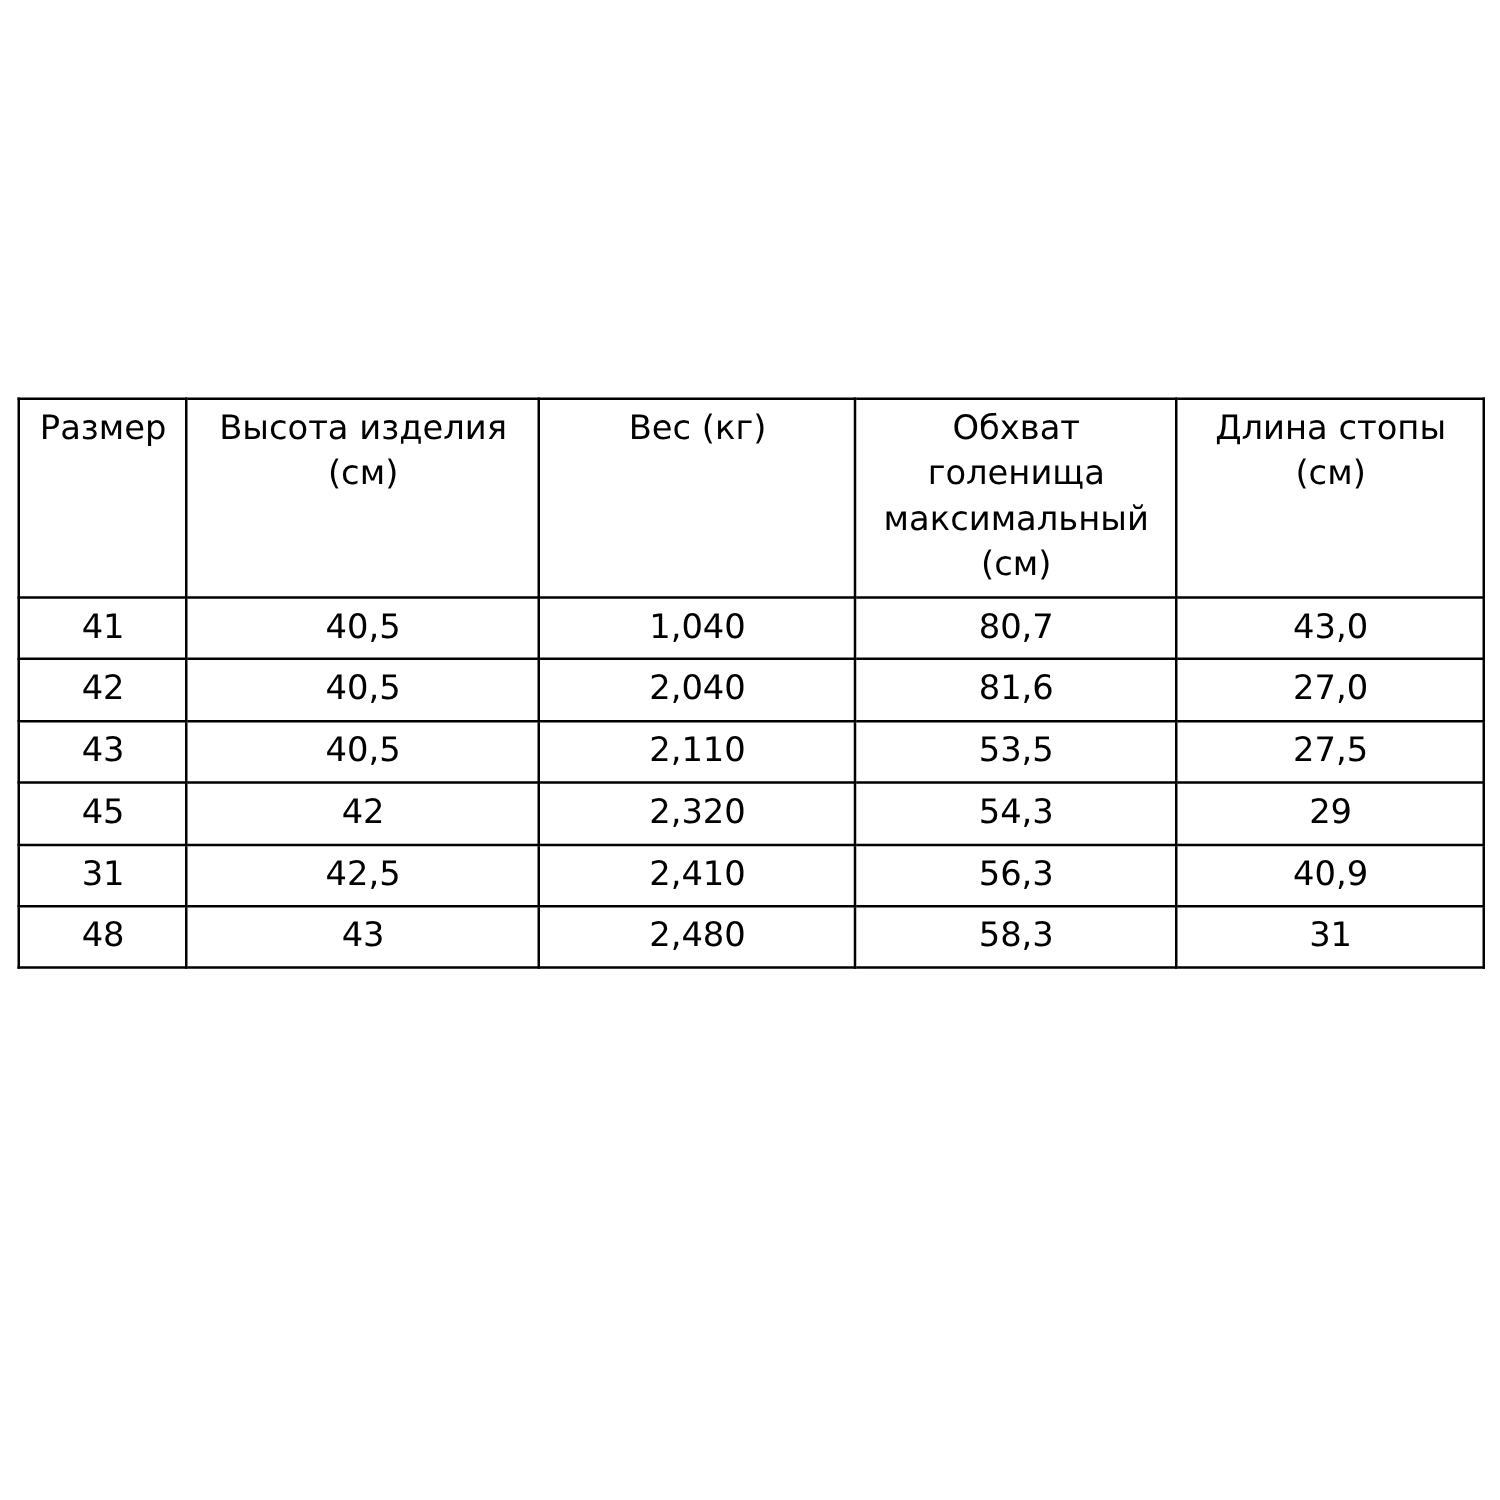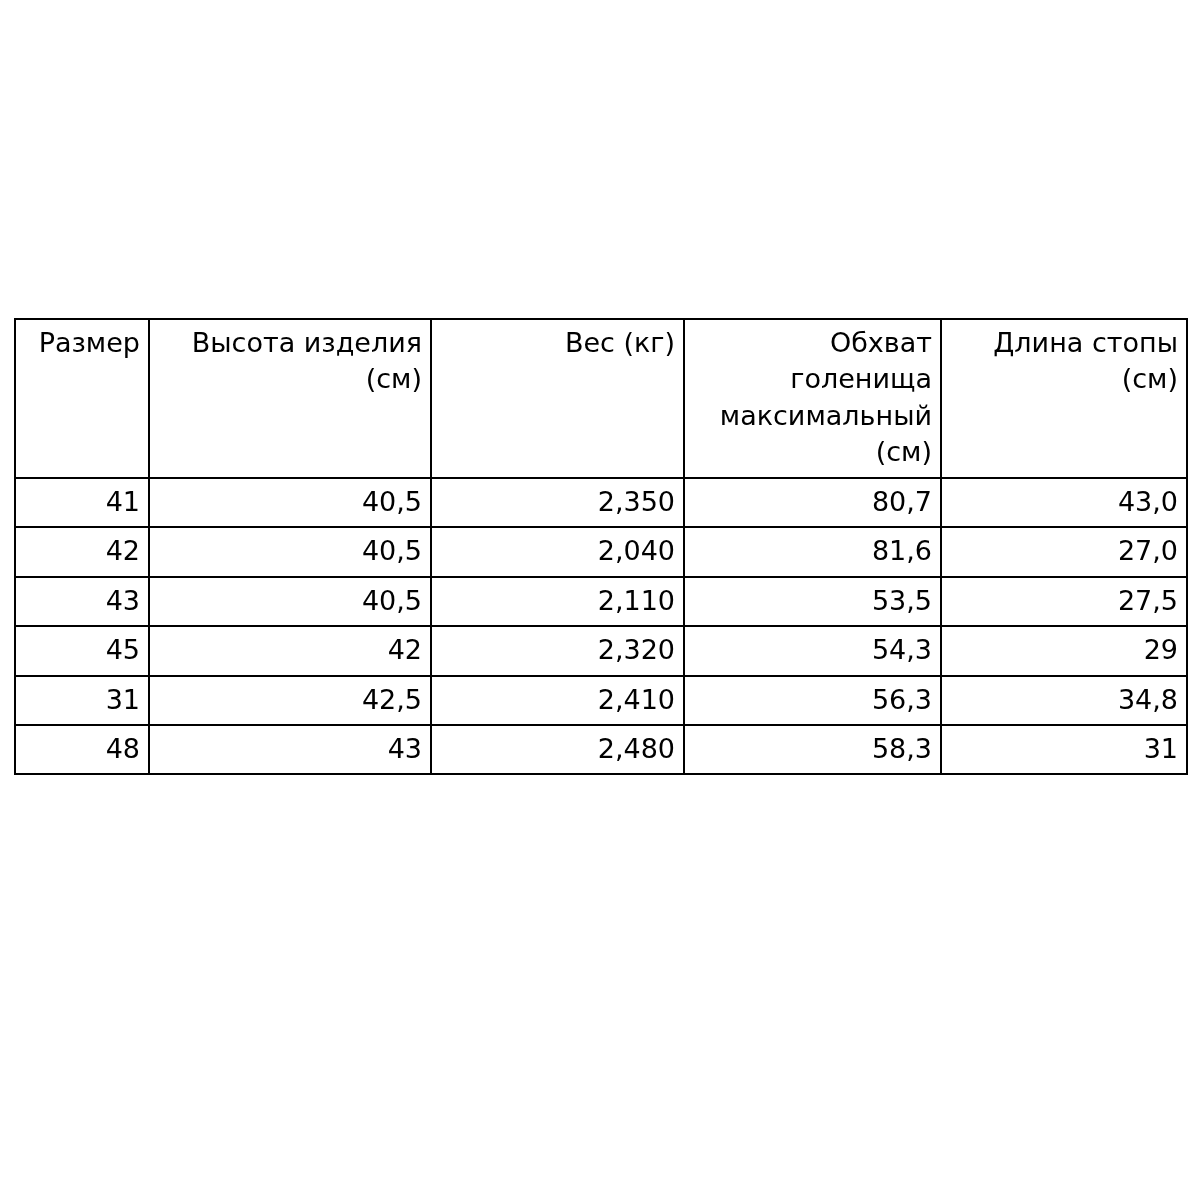--- a/index.html
+++ b/index.html
@@ -23,21 +23,21 @@
   table.size-table {
     border-collapse: collapse;
     table-layout: fixed;
     width: 100%;
     background: #ffffff;
   }
   table.size-table th,
   table.size-table td {
     border: 2px solid #000000;
     vertical-align: top;
-    text-align: right;
+    text-align: center;
     font-size: 27px;
     line-height: 1.35;
     font-weight: normal;
     padding: 5px 8px 6px 9px;
     overflow: hidden;
   }
   table.size-table thead th {
     height: 144px; 
   }
   table.size-table tbody td {
@@ -67,21 +67,21 @@
         <th>Высота изделия (см)</th>
         <th>Вес (кг)</th>
         <th>Обхват голенища максимальный (см)</th>
         <th>Длина стопы (см)</th>
       </tr>
     </thead>
     <tbody>
       <tr>
         <td>41</td>
         <td>40,5</td>
-        <td>2,350</td>
+        <td>1,040</td>
         <td>80,7</td>
         <td>43,0</td>
       </tr>
       <tr>
         <td>42</td>
         <td>40,5</td>
         <td>2,040</td>
         <td>81,6</td>
         <td>27,0</td>
       </tr>
@@ -97,21 +97,21 @@
         <td>42</td>
         <td>2,320</td>
         <td>54,3</td>
         <td>29</td>
       </tr>
       <tr>
         <td>31</td>
         <td>42,5</td>
         <td>2,410</td>
         <td>56,3</td>
-        <td>34,8</td>
+        <td>40,9</td>
       </tr>
       <tr>
         <td>48</td>
         <td>43</td>
         <td>2,480</td>
         <td>58,3</td>
         <td>31</td>
       </tr>
     </tbody>
   </table>

